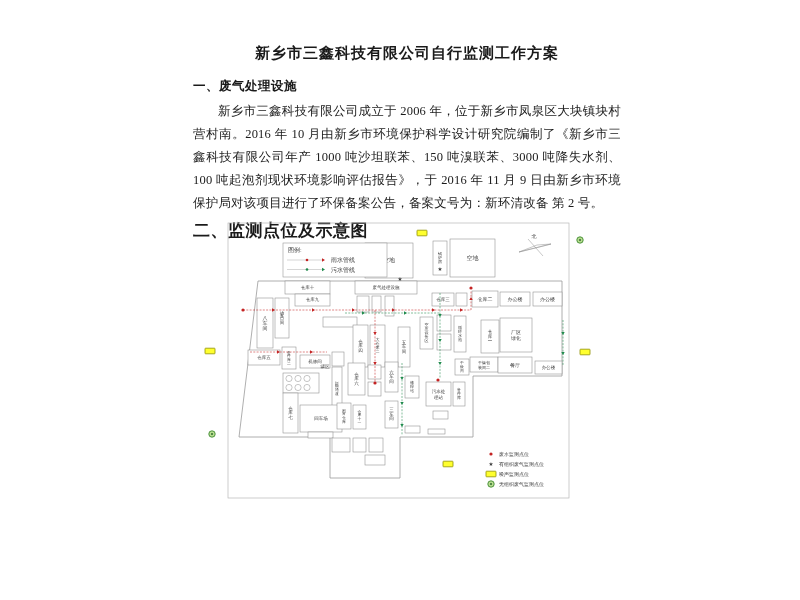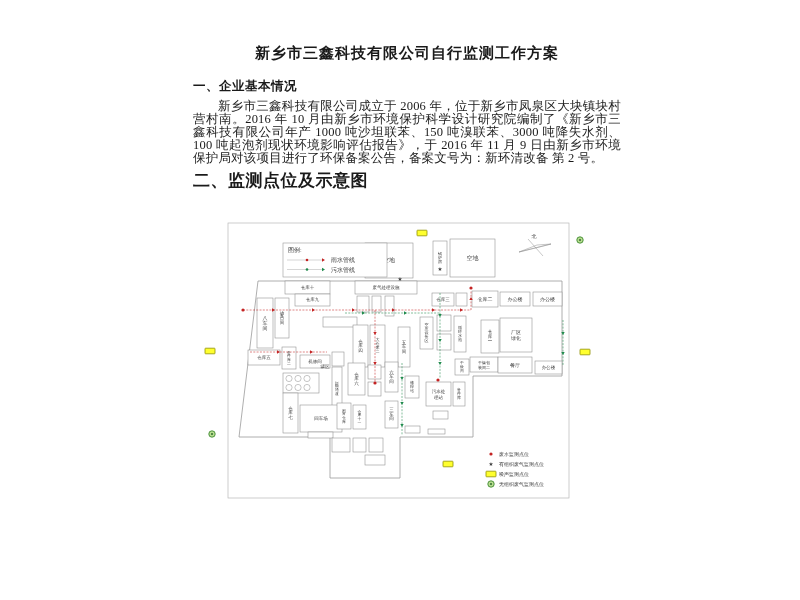--- a/index.html
+++ b/index.html
@@ -2,37 +2,37 @@
 <html><head>
 <meta charset="utf-8">
 <style>
   html,body{margin:0;padding:0;background:#ffffff;}
   .page{position:relative;width:712px;height:600px;background:#fff;overflow:hidden;
         font-family:"Liberation Serif",serif;color:#1a1a1a;}
   .doc{position:absolute;left:193px;top:44px;width:428px;}
   .doc-title{font-size:15px;font-weight:bold;text-align:center;letter-spacing:1px;
              font-family:"Liberation Serif",serif;}
   .sec-head{font-size:12.5px;font-weight:bold;margin-top:15px;letter-spacing:0.5px;}
-  .body-para{font-size:12.5px;line-height:13px;text-indent:2em;text-align:justify;
+  .body-para{font-size:12.5px;line-height:23px;text-indent:2em;text-align:justify;
              margin-top:5px;letter-spacing:0.2px;}
   .sec-head2{font-size:17px;font-weight:bold;margin-top:4px;letter-spacing:0.5px;}
   svg{position:absolute;left:195px;top:215px;}
   .frame{fill:none;stroke:#b8b8b8;stroke-width:0.7;}
   .wall{fill:none;stroke:#9a9a9a;stroke-width:0.8;}
   .bld{fill:#ffffff;stroke:#8c8c8c;stroke-width:0.55;}
   .lbl{fill:#3a3a3a;font-family:"Liberation Sans",sans-serif;}
   .pipe{fill:none;stroke-width:0.55;stroke-dasharray:2 1.3;}
 </style>
 </head>
 <body>
 
 <div class="page">
   <div class="doc">
     <div class="doc-title">新乡市三鑫科技有限公司自行监测工作方案</div>
-    <div class="sec-head">一、企业基本情况</div>
+    <div class="sec-head">一、废气处理设施</div>
     <div class="body-para">新乡市三鑫科技有限公司成立于 2006 年，位于新乡市凤泉区大块镇块村营村南。2016 年 10 月由新乡市环境保护科学设计研究院编制了《新乡市三鑫科技有限公司年产 1000 吨沙坦联苯、150 吨溴联苯、3000 吨降失水剂、100 吨起泡剂现状环境影响评估报告》，于 2016 年 11 月 9 日由新乡市环境保护局对该项目进行了环保备案公告，备案文号为：新环清改备 第 2 号。</div>
     <div class="sec-head2">二、监测点位及示意图</div>
   </div>
   <svg id="siteplan" width="410" height="290" viewBox="0 0 410 290">
       <rect x="33" y="8" width="341" height="275" class="frame"></rect>
       <polygon points="63,66 367,66 367,161 278,161 278,222 205,222 205,263 135,263 135,222 44,222" class="wall"></polygon>
       <rect x="170" y="28" width="48" height="35" class="bld"></rect>
       <text font-size="6" text-anchor="middle" fill="#3a3a3a" class="lbl"><tspan x="194" y="47.42">空地</tspan></text>
       <rect x="238" y="26" width="14" height="34" class="bld"></rect>
       <text font-size="4" text-anchor="middle" fill="#3a3a3a" class="lbl"><tspan x="245" y="40.28">锅</tspan><tspan x="245" y="44.28">炉</tspan><tspan x="245" y="48.28">房</tspan></text>

